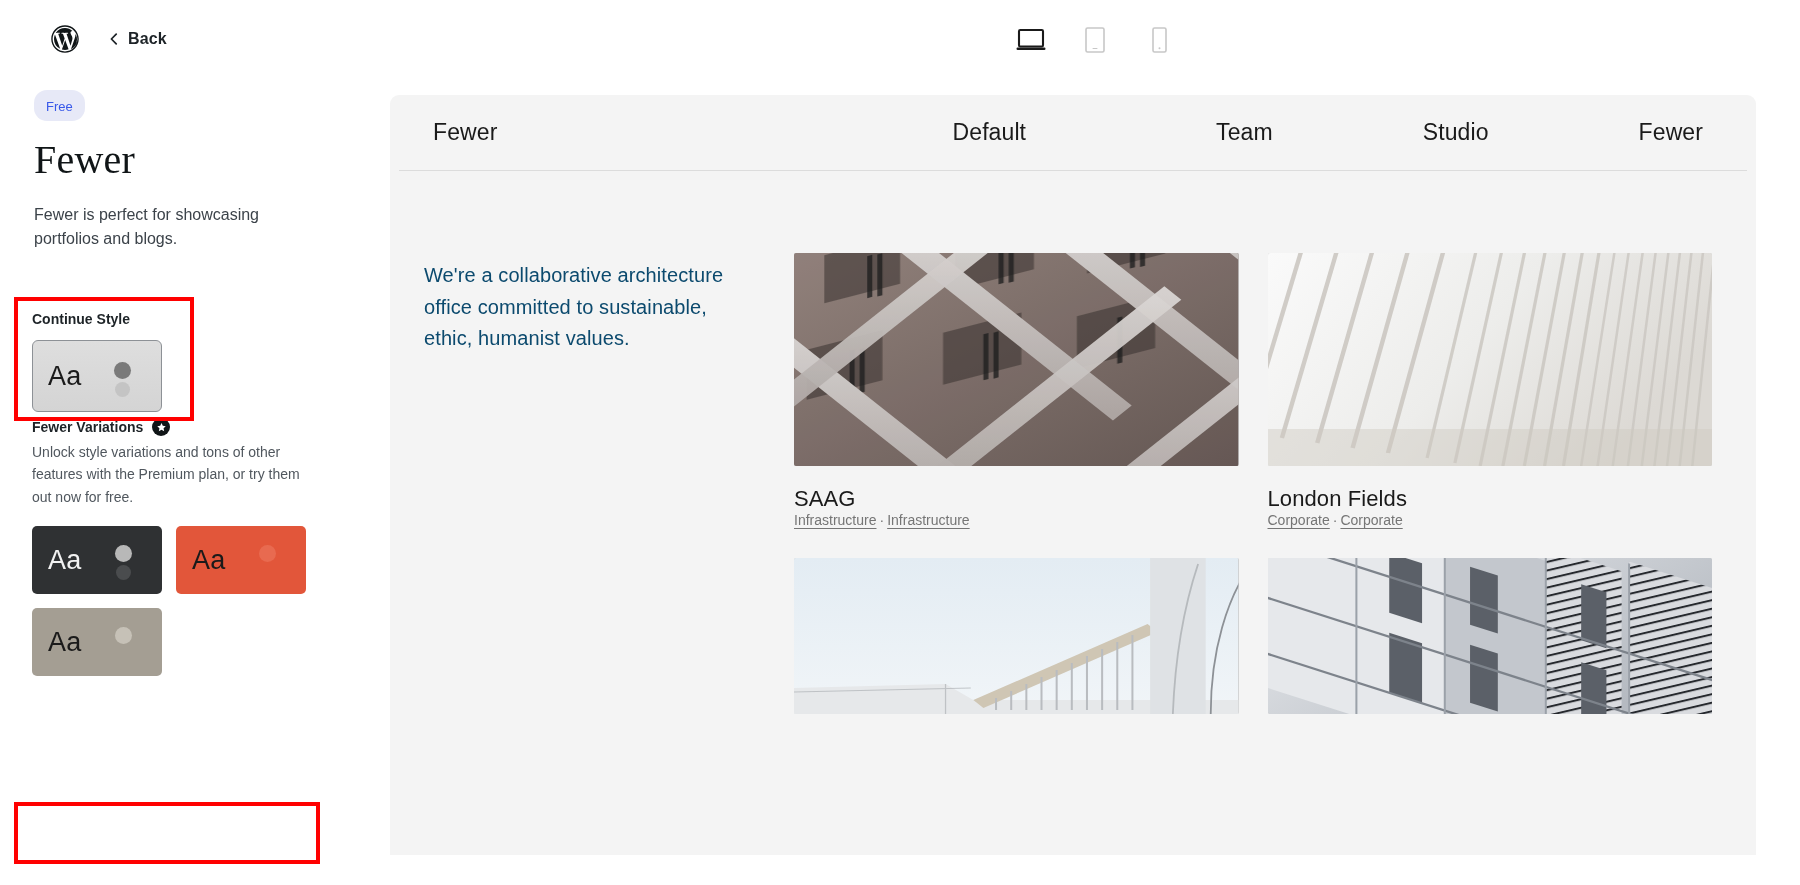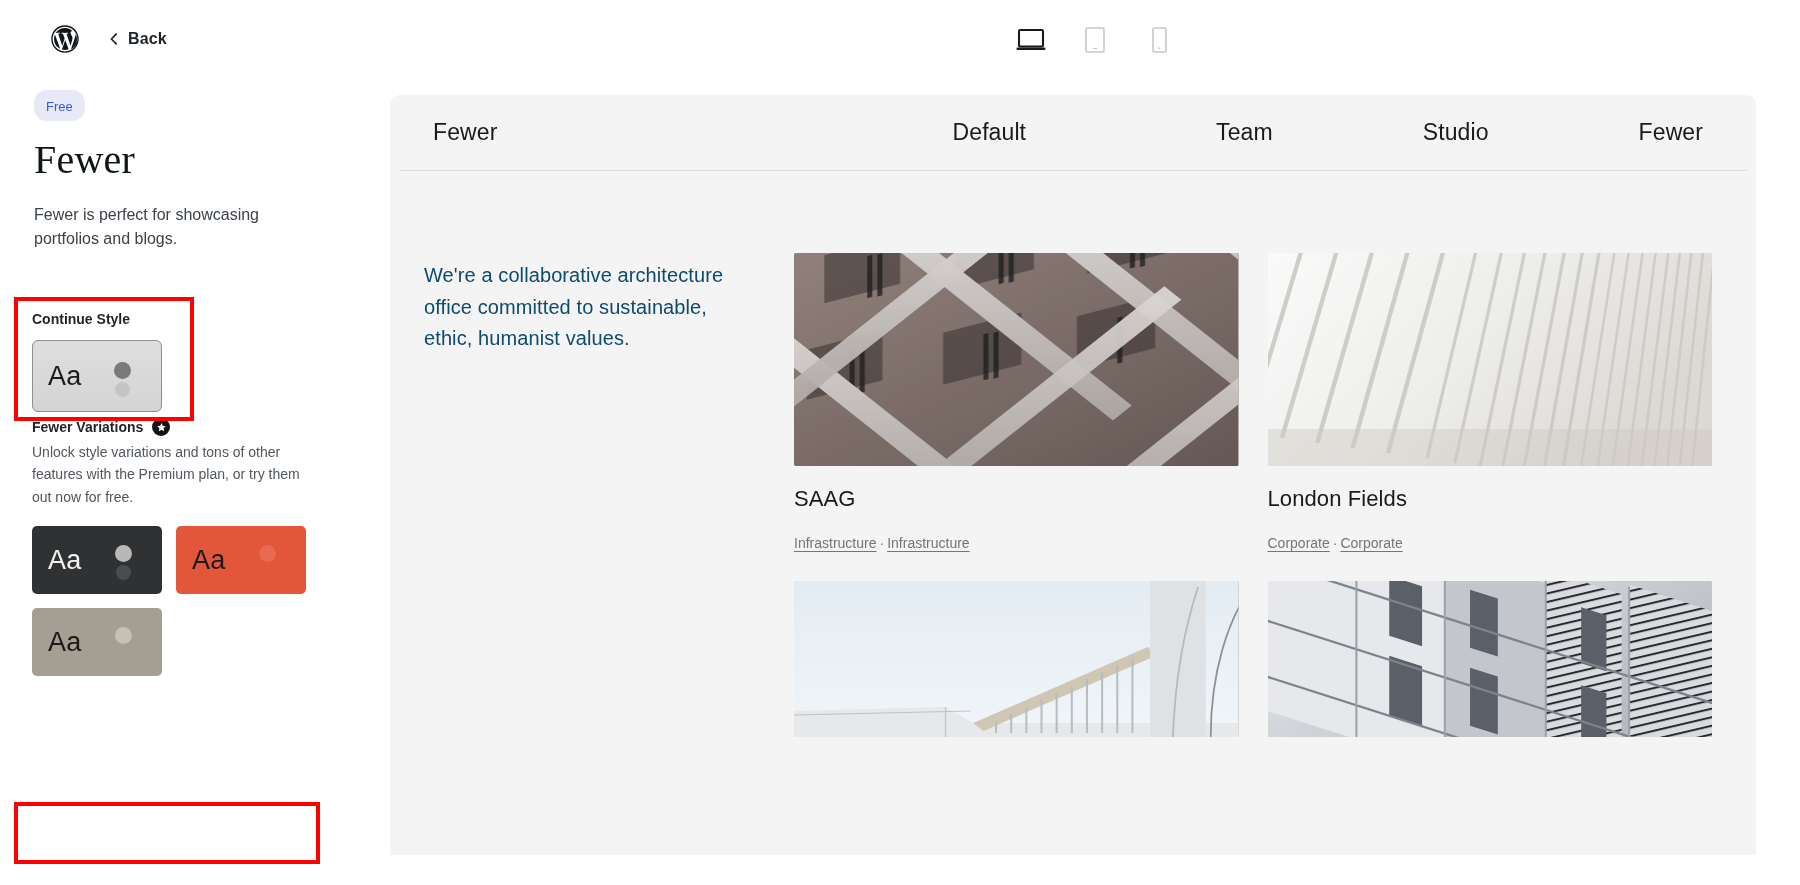--- a/index.html
+++ b/index.html
@@ -229,21 +229,21 @@
     overflow: hidden;
     position: relative;
     background: #c9c9c9;
   }
   .proj-thumb svg { display:block; width:100%; height:100%; }
   .proj-title {
     font-size: 22px; color: #1a1a1a; margin-top: 20px; font-weight: 400;
     letter-spacing: .1px;
   }
   .proj-tags {
-    margin-top: 23px; font-size: 14px; color: #757575;
+    margin-top: 0; font-size: 14px; color: #757575;
   }
   .proj-tags a {
     color: #757575; text-decoration: underline; text-underline-offset: 3px;
   }
   .proj-tags .sep { text-decoration: none; padding: 0 3px; }
 
   .cards-grid-2 { margin-top: 30px; }
   .proj-thumb-short { height: 156px; }
 </style>
 </head>

